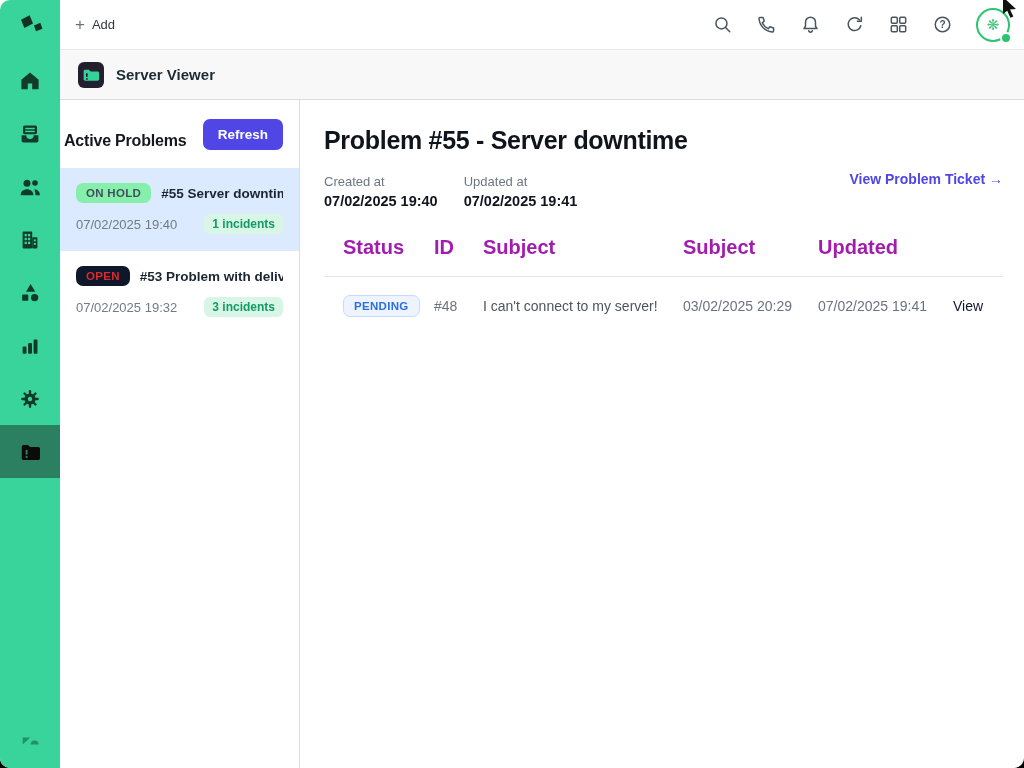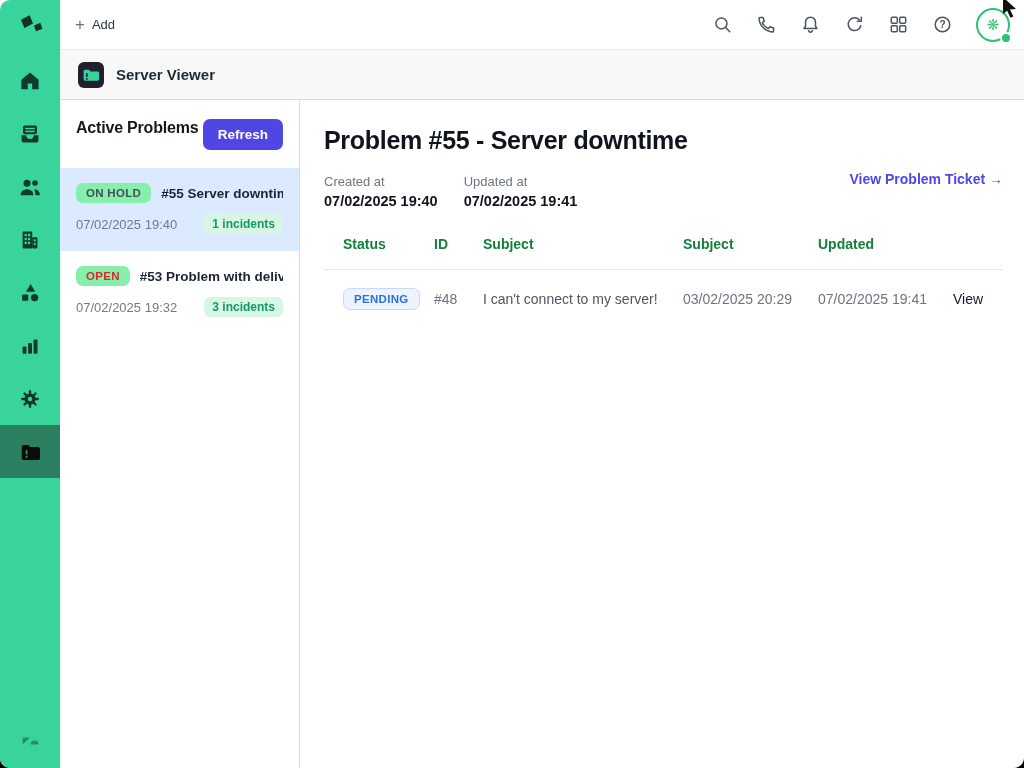--- a/index.html
+++ b/index.html
@@ -58,38 +58,38 @@
   }
   .app-header {
     height:50px; background:#f8f8f8; border-bottom:1px solid #dcdcde;
     display:flex; align-items:center; gap:12px; padding:0 18px; flex-shrink:0;
   }
   .app-title { font-size:15px; font-weight:700; color:#1c2a33; }
   
   .content { flex:1; display:flex; min-height:0; }
   .panel { width:240px; border-right:1px solid #dcdcde; background:#fff; flex-shrink:0; }
   .panel-head {
-    display:flex; align-items:flex-start; justify-content:space-between;
-    padding:19px 16px 18px 16px;
+    display:flex; align-items:flex-end; justify-content:space-between;
+    padding:19px 16px 18px 4px;
   }
   .panel-head h2 { font-size:16px; font-weight:800; color:#14181f; letter-spacing:-.2px; }
   .refresh-btn {
     background:#4f46e5; color:#fff; border:none; border-radius:7px; cursor:pointer;
     font-family:inherit; font-size:13.5px; font-weight:700; padding:8px 15px;
   }
   .problem-item { padding:15px 16px 17px 16px; cursor:pointer; }
   .problem-item.selected { background:#dbeafe; }
   .pi-row1 { display:flex; align-items:center; justify-content:space-between; }
   .pi-row2 { display:flex; align-items:center; justify-content:space-between; margin-top:11px; }
   .badge {
     display:inline-block; font-size:11.5px; font-weight:700; letter-spacing:.3px;
     padding:4px 10px; border-radius:7px; white-space:nowrap;
   }
   .badge.onhold { background:#86efac; color:#424f5c; }
-  .badge.open   { background:#86efac; color:#d92b2b; }
+  .badge.open   { background:#0f172a; color:#d92b2b; }
   .badge.incidents {
     background:#d8f6e5; color:#149a66; font-size:12px; font-weight:700;
     letter-spacing:0; padding:3px 8px; border-radius:6px;
   }
   .pi-title { font-size:13.5px; font-weight:700; color:#1c2532; margin-left:10px;
     white-space:nowrap; overflow:hidden; }
   .pi-date { font-size:13px; color:#717b86; }
   
   .detail { flex:1; padding:26px 21px 0 24px; min-width:0; }
   .detail h1 { font-size:25px; font-weight:800; color:#10141c; letter-spacing:-.3px; }
@@ -97,21 +97,21 @@
   .meta-label { display:block; font-size:13px; color:#6c7680; margin-bottom:4px; }
   .meta-value { display:block; font-size:14.5px; font-weight:700; color:#10141c; }
   .ticket-link {
     position:absolute; right:0; top:-3px; font-size:14px; font-weight:600; color:#4f46e5;
     text-decoration:none; cursor:pointer;
   }
   table { width:100%; border-collapse:collapse; table-layout:fixed; margin-top:23px; }
   col.c-status { width:110px; } col.c-id { width:49px; } col.c-subject { width:200px; }
   col.c-created { width:135px; } col.c-updated { width:135px; } col.c-action { width:auto; }
   th {
-    text-align:left; font-size:14px; font-weight:700; color:#15803d;
+    text-align:left; font-size:20px; font-weight:700; color:#a21caf;
     padding:4px 0 17px 0; border-bottom:1px solid #e4e6e9;
   }
   th:first-child, td:first-child { padding-left:19px; }
   td { padding:18px 0; font-size:14px; vertical-align:middle; }
   .badge.pending {
     background:#edf4ff; border:1px solid #c6dbf9; color:#2a6fdb;
     font-size:11.5px; padding:4px 10px; border-radius:7px;
   }
   td.cell-id { color:#6b7280; }
   td.cell-subject { color:#4d5560; }

